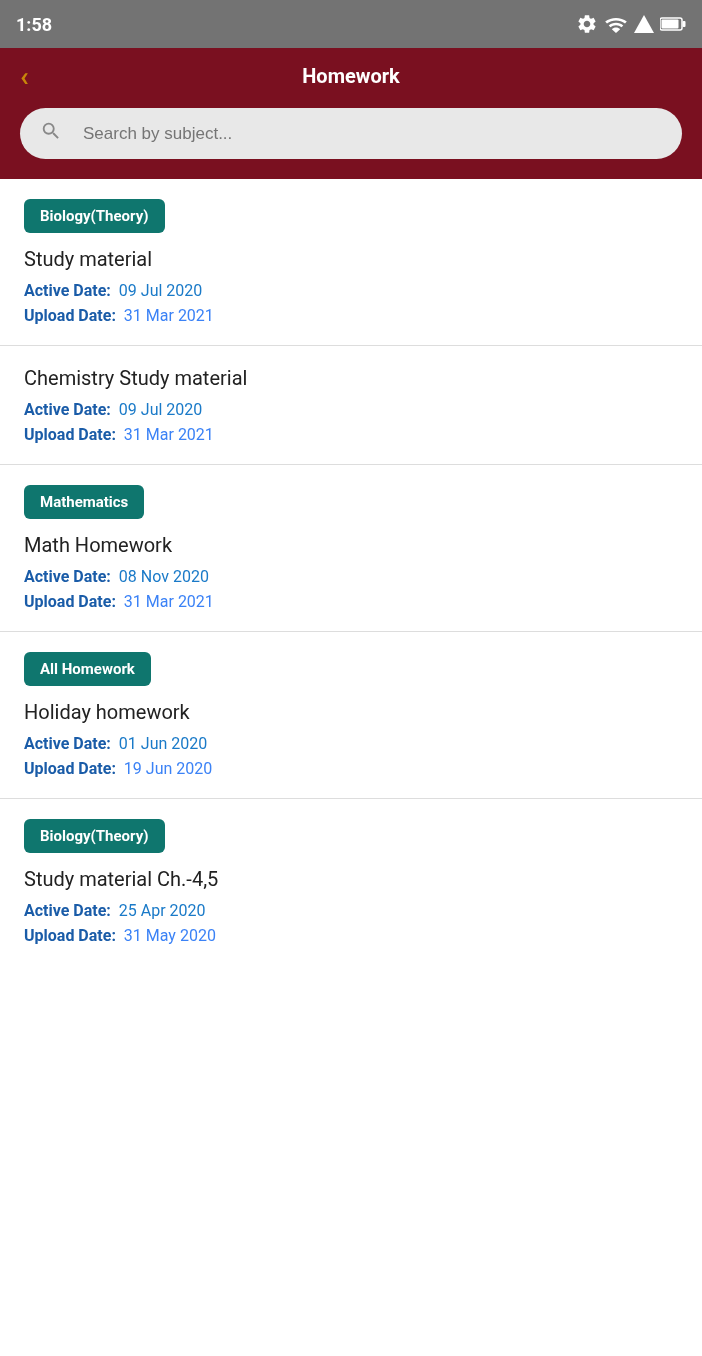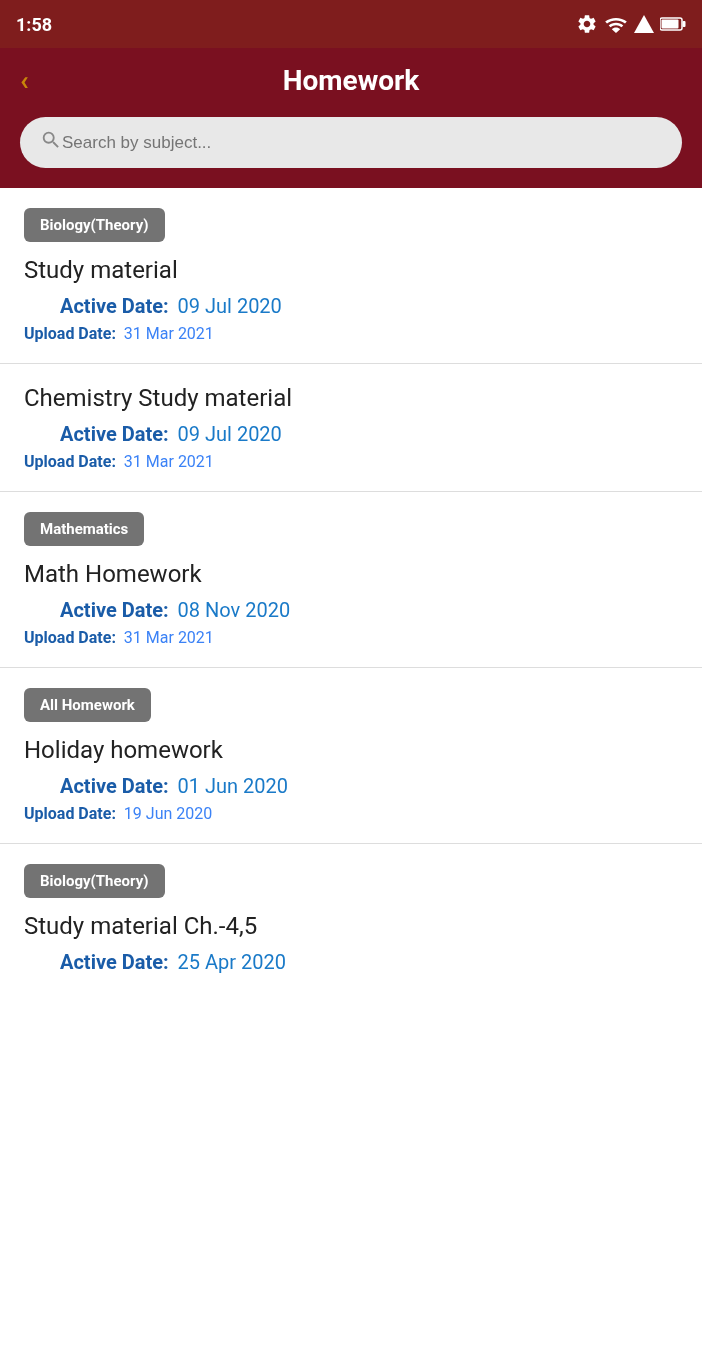--- a/index.html
+++ b/index.html
@@ -11,21 +11,21 @@
 
     body {
       font-family: 'Roboto', Arial, sans-serif;
       background: #fff;
       width: 702px;
       min-height: 1356px;
       overflow-x: hidden;
     }
 
     .status-bar {
-      background: #7f1d1d;
+      background: #737373;
       color: #fff;
       display: flex;
       align-items: center;
       justify-content: space-between;
       padding: 8px 16px;
       height: 48px;
     }
 
     .status-time {
       font-size: 18px;
@@ -51,36 +51,36 @@
       position: absolute;
       left: 20px;
       color: #c8860a;
       font-size: 28px;
       cursor: pointer;
       font-weight: bold;
     }
 
     .header-title {
       color: #fff;
-      font-size: 28px;
+      font-size: 20px;
       font-weight: bold;
     }
 
     .search-bar-container {
       background: #7a1020;
       padding: 0 20px 20px;
     }
 
     .search-bar {
       background: #e8e8e8;
       border-radius: 30px;
       display: flex;
       align-items: center;
       padding: 12px 20px;
-      gap: 0;
+      gap: 21px;
     }
 
     .search-icon-wrap {
       color: #888;
       font-size: 20px;
     }
 
     .search-input {
       border: none;
       background: transparent;
@@ -98,40 +98,39 @@
       padding: 20px 24px 0;
       border-bottom: 1px solid #ddd;
     }
 
     .homework-item:last-child {
       border-bottom: none;
     }
 
     .subject-badge {
       display: inline-block;
-      background: #737373;
+      background: #0f766e;
       color: #fff;
       font-size: 15px;
       font-weight: bold;
       padding: 8px 16px;
       border-radius: 6px;
       margin-bottom: 14px;
     }
 
     .homework-title {
-      font-size: 24px;
+      font-size: 20px;
       color: #222;
       margin-bottom: 10px;
       font-weight: 400;
     }
 
     .date-row {
-      font-size: 20px;
+      font-size: 16px;
       margin-bottom: 6px;
-      margin-left: 36px;
     }
 
     .date-label {
       font-weight: bold;
       color: #1a5ca8;
     }
 
     .date-value-active {
       color: #1a7ac8;
       margin-left: 4px;
@@ -243,14 +242,18 @@
         <span class="date-value-upload">19 Jun 2020</span>
       </div>
     </div>
     <div class="homework-item">
       <div class="subject-badge">Biology(Theory)</div>
       <div class="homework-title">Study material Ch.-4,5</div>
       <div class="date-row">
         <span class="date-label">Active Date:</span>
         <span class="date-value-active">25 Apr 2020</span>
       </div>
+      <div class="date-row-upload">
+        <span class="date-label-upload">Upload Date:</span>
+        <span class="date-value-upload">31 May 2020</span>
+      </div>
     </div>
   </div>
 
 </body></html>

